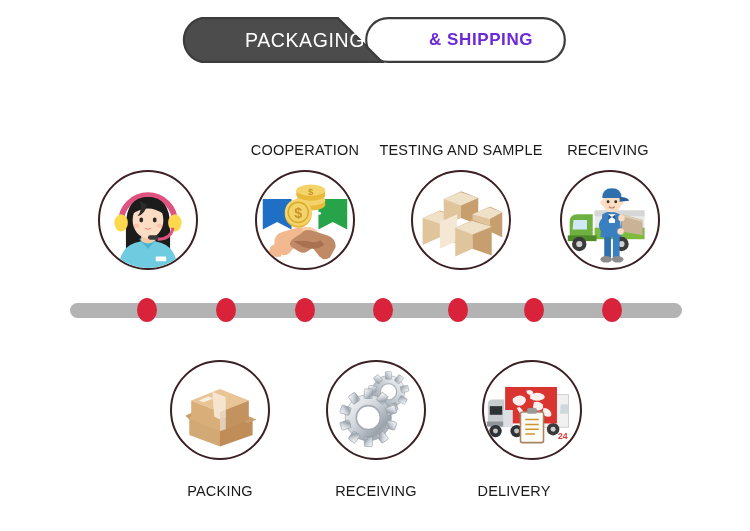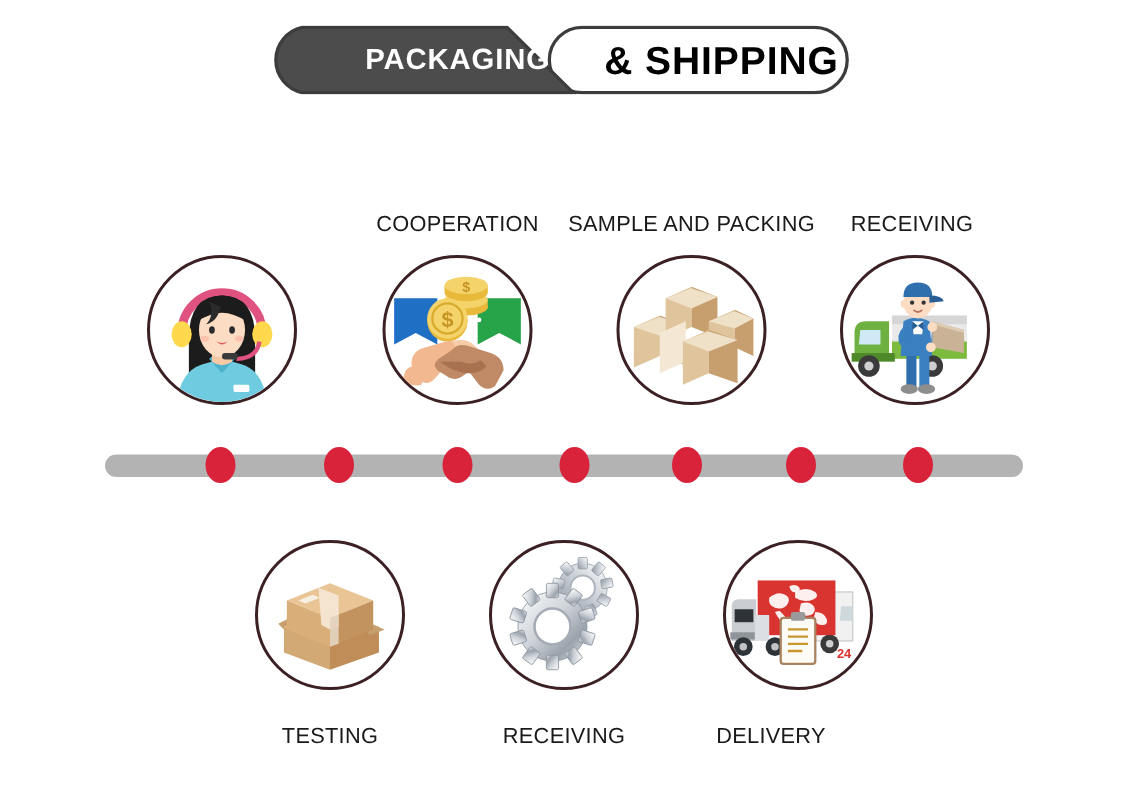--- a/index.html
+++ b/index.html
@@ -10,26 +10,26 @@
     overflow:hidden;position:relative;
   }
   .stage{position:absolute;left:0;top:0;width:750px;height:531px;}
 
   
   .banner{position:absolute;left:178px;top:17px;width:388px;height:46px;}
   .banner svg{display:block;}
   .banner-left-label{
     position:absolute;left:22px;top:0;width:210px;height:46px;
     display:flex;align-items:center;justify-content:center;
-    color:#ffffff;font-size:19.5px;font-weight:bold;letter-spacing:0.6px;
+    color:#ffffff;font-size:19.5px;font-weight:normal;letter-spacing:0.6px;
   }
   .banner-right-label{
     position:absolute;left:218px;top:0;width:170px;height:46px;
     display:flex;align-items:center;justify-content:center;
-    color:#000000;font-size:26px;font-weight:bold;letter-spacing:0.6px;
+    color:#6d28d9;font-size:17px;font-weight:bold;letter-spacing:0.6px;
   }
 
   
   .circle{
     position:absolute;width:100px;height:100px;border-radius:50%;
     border:2px solid #3b2024;background:#ffffff;
     box-sizing:border-box;overflow:hidden;
   }
   .circle svg{display:block;width:100%;height:100%;}
 
@@ -58,21 +58,21 @@
 
       <path d="M210 1.2 H365 a21.8 21.8 0 0 1 0 43.6 H210 a21.8 21.8 0 0 1 0 -43.6 Z" fill="#ffffff" stroke="#3c3c3c" stroke-width="2.2"></path>
 
       <path d="M23.5 1.2 H160 L204 44.8 H23.5 a22.3 22.3 0 0 1 0 -43.6 Z" fill="#4c4c4c" stroke="#3c3c3c" stroke-width="2.2"></path>
     </svg>
     <div class="banner-left-label">PACKAGING</div>
     <div class="banner-right-label">&amp; SHIPPING</div>
   </div>
 
   <div class="step-label" style="left:155px;top:142px;width:300px;">COOPERATION</div>
-  <div class="step-label" style="left:311px;top:142px;width:300px;">SAMPLE AND PACKING</div>
+  <div class="step-label" style="left:311px;top:142px;width:300px;">TESTING AND SAMPLE</div>
   <div class="step-label" style="left:458px;top:142px;width:300px;">RECEIVING</div>
 
   <div class="circle" style="left:98px;top:170px;">
     <svg viewBox="0 0 100 100">
 
       <path d="M22 52 A28 28 0 0 1 78 52" fill="none" stroke="#e0527f" stroke-width="6"></path>
 
       <path d="M27 56 q0 -30 23 -30 q23 0 23 30 l0 26 q-6 10 -23 10 q-17 0 -23 -10 Z" fill="#1c1c1c"></path>
 
       <path d="M19 100 q2 -21 17 -26 l14 -4 l14 4 q15 5 17 26 Z" fill="#6ecbe0"></path>
@@ -326,17 +326,17 @@
         <line x1="43" y1="60" x2="57" y2="60"></line>
         <line x1="43" y1="65" x2="57" y2="65"></line>
         <line x1="43" y1="70" x2="57" y2="70"></line>
         <line x1="43" y1="75" x2="53" y2="75"></line>
       </g>
 
       <text x="82" y="80" font-size="9" font-weight="bold" fill="#d9342f" text-anchor="middle" font-family="'Liberation Sans',sans-serif">24</text>
     </svg>
   </div>
 
-  <div class="step-label" style="left:70px;top:483px;width:300px;">TESTING</div>
+  <div class="step-label" style="left:70px;top:483px;width:300px;">PACKING</div>
   <div class="step-label" style="left:226px;top:483px;width:300px;">RECEIVING</div>
   <div class="step-label" style="left:364px;top:483px;width:300px;">DELIVERY</div>
 
 </div>
 
 </body></html>

